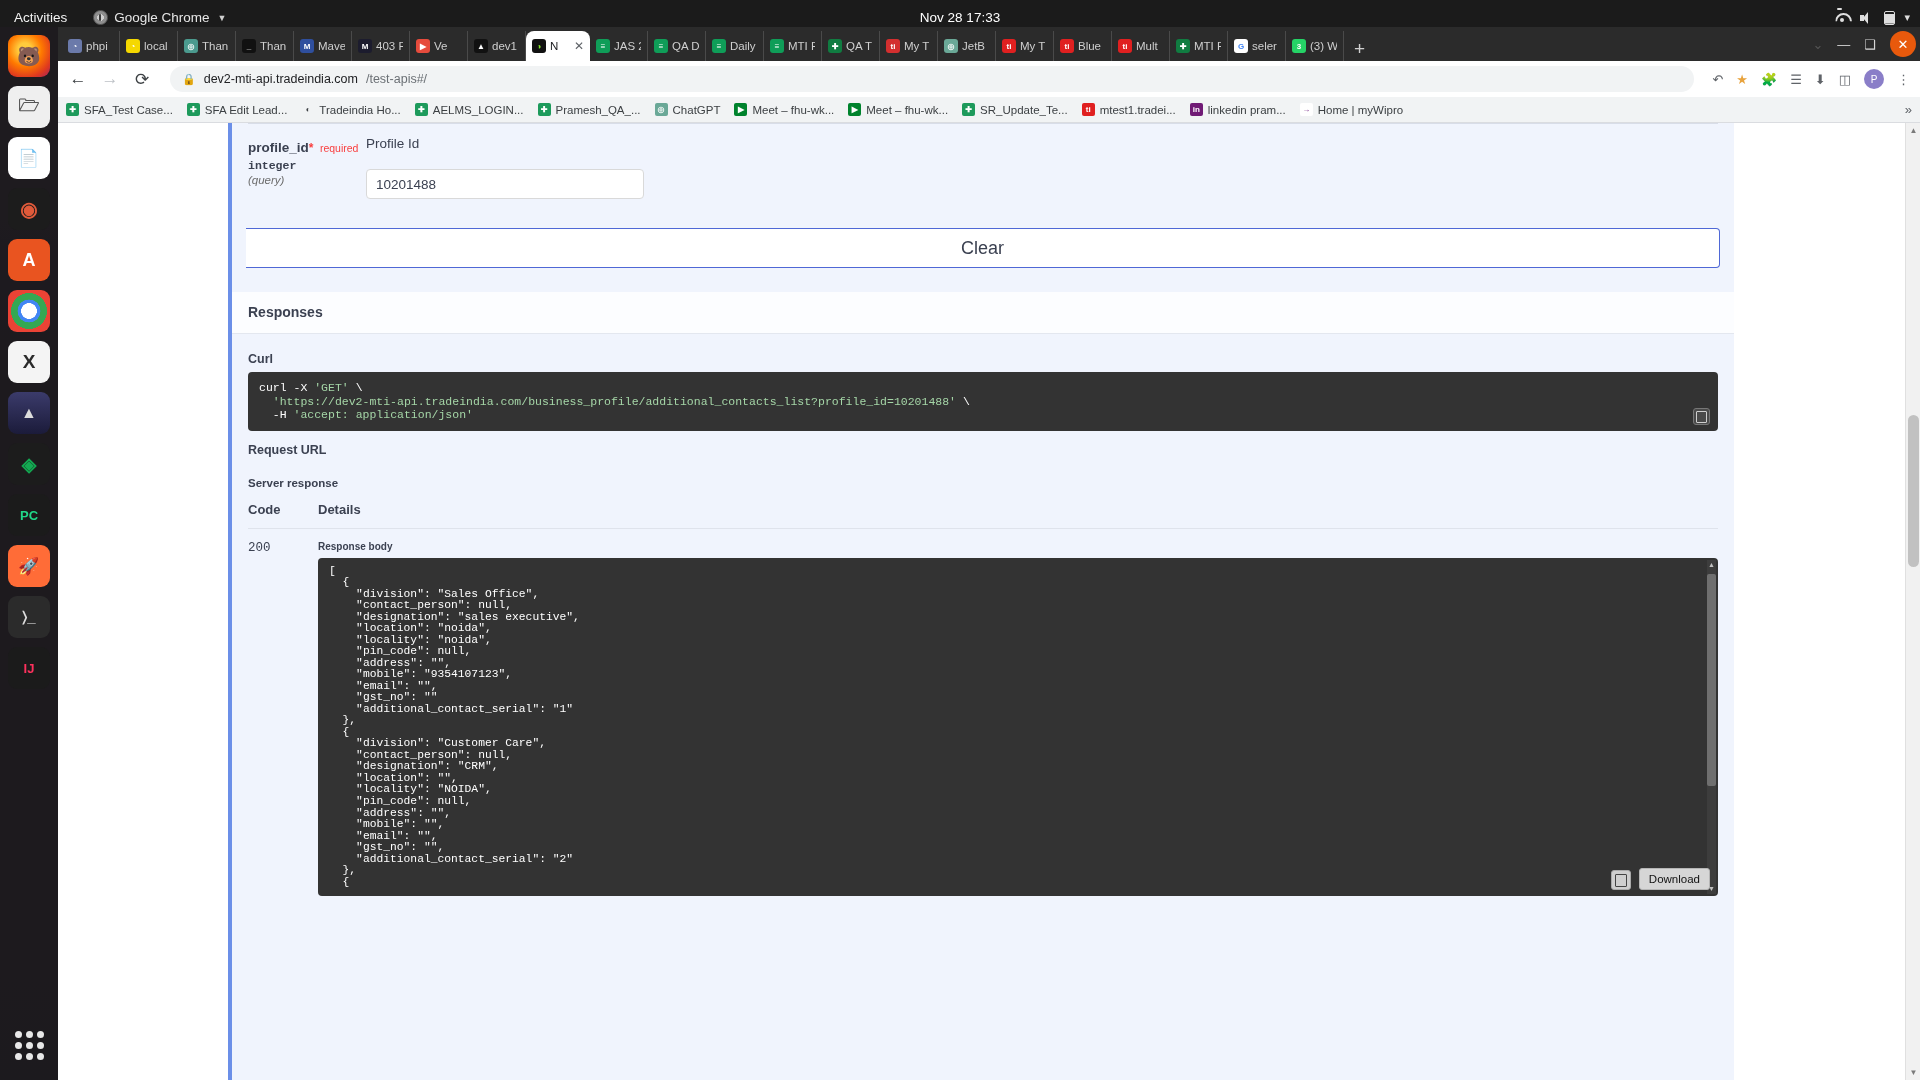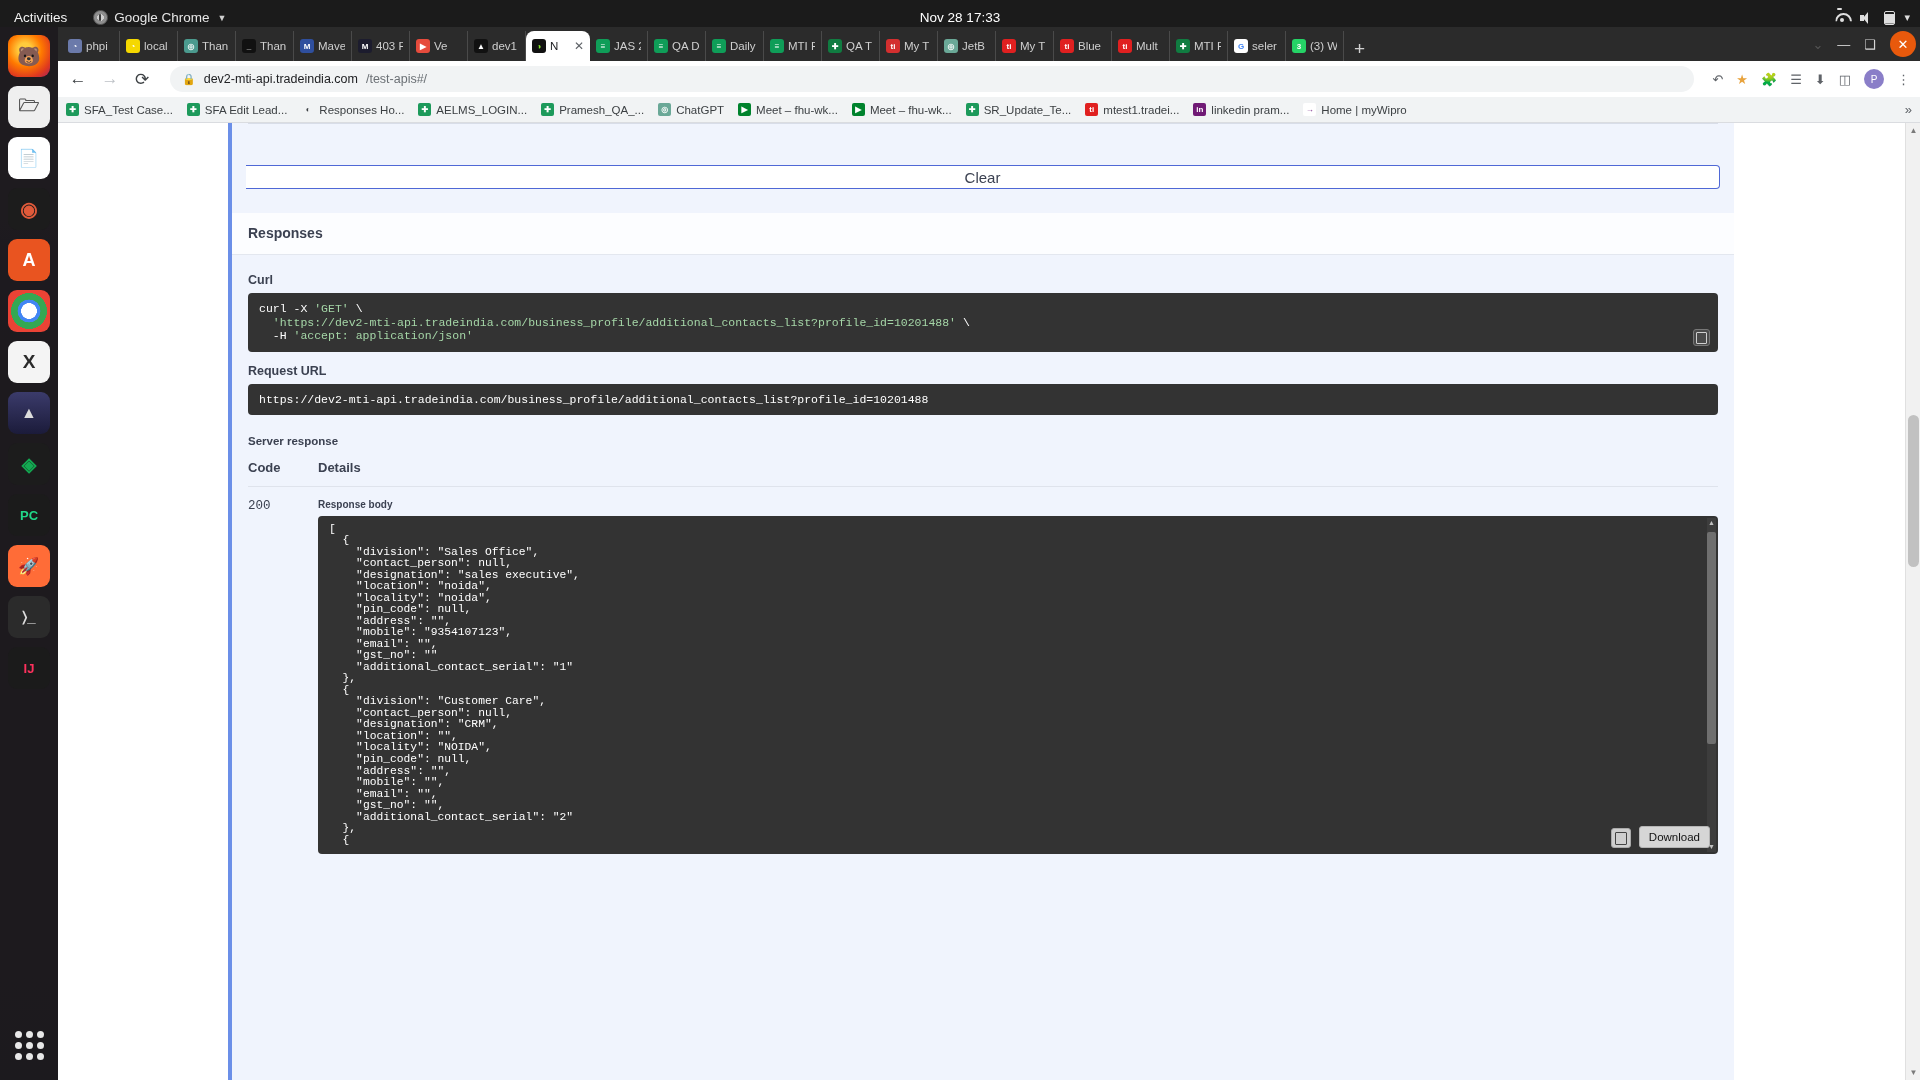--- a/index.html
+++ b/index.html
@@ -207,23 +207,23 @@
   }
 
   .btn-row { display: flex; margin: 29px 14px 0 14px; }
   .btn-exec {
     flex: 1 1 50%; height: 24px; background: #4f68d6; color: #fff;
     border: 1px solid #4f68d6; border-radius: 4px 0 0 4px;
     font-size: 12.5px; font-weight: bold; display: flex;
     align-items: center; justify-content: center; letter-spacing: .1px;
   }
   .btn-clear {
-    flex: 1 1 50%; height: 24px; background: #fff; color: #3b4151;
+    flex: 1 1 50%; height: 40px; background: #fff; color: #3b4151;
     border: 1px solid #4f68d6; border-left: none; border-radius: 0 4px 4px 0;
-    font-size: 15px; display: flex; align-items: center; justify-content: center; margin-top: 12px;
+    font-size: 18px; display: flex; align-items: center; justify-content: center;
   }
 
   .resp-head {
     margin-top: 24px; padding: 12px 16px 13px 16px;
     font-size: 14px; font-weight: bold; color: #3b4151;
     background: #fcfdff; border-bottom: 1px solid #e3e7ef;
   }
   .resp-body-wrap { padding: 18px 16px 0 16px; }
   .lbl { font-size: 12.5px; font-weight: bold; color: #3b4151; margin-bottom: 6px; }
   .codeblock {
@@ -476,21 +476,21 @@
     <div class="bm">
         <span class="bm-fav" style="background: rgb(29, 154, 91);">✚</span>
         <span>SFA_Test Case...</span>
       </div>
       <div class="bm">
         <span class="bm-fav" style="background: rgb(29, 154, 91);">✚</span>
         <span>SFA Edit Lead...</span>
       </div>
       <div class="bm">
         <span class="bm-fav" style="background: transparent; color: rgb(60, 64, 67);">◐</span>
-        <span>Responses Ho...</span>
+        <span>Tradeindia Ho...</span>
       </div>
       <div class="bm">
         <span class="bm-fav" style="background: rgb(29, 154, 91);">✚</span>
         <span>AELMS_LOGIN...</span>
       </div>
       <div class="bm">
         <span class="bm-fav" style="background: rgb(29, 154, 91);">✚</span>
         <span>Pramesh_QA_...</span>
       </div>
       <div class="bm">
@@ -522,35 +522,48 @@
         <span>Home | myWipro</span>
       </div>
       <span class="bm-overflow">»</span>
   </div>
 
   <div class="viewport">
     <div class="swagger">
       <div class="opblock">
         <div class="hr-top"></div>
 
+        <div class="param-row">
+          <div class="param-col-name">
+            <div>
+              <span class="pname">profile_id</span><span class="pstar">*</span>
+              <span class="preq">required</span>
+            </div>
+            <div class="ptype">integer</div>
+            <div class="pin">(query)</div>
+          </div>
+          <div class="param-col-val">
+            <div class="plabel">Profile Id</div>
+            <input class="pinput" value="10201488" style="">
+          </div>
+        </div>
 
         <div class="btn-row">
           <button class="btn-clear">Clear</button>
         </div>
 
         <div class="resp-head">Responses</div>
 
         <div class="resp-body-wrap">
           <div class="lbl">Curl</div>
           <div class="codeblock"><span>curl -X </span><span class="str">'GET'</span><span> \</span>
 <span class="str">  'https://dev2-mti-api.tradeindia.com/business_profile/additional_contacts_list?profile_id=10201488'</span><span> \</span>
 <span>  -H </span><span class="str">'accept: application/json'</span><span class="copy-btn"></span></div>
 
           <div class="lbl" style="margin-top:12px;">Request URL</div>
-          <div class="url-block">https://dev2-mti-api.tradeindia.com/business_profile/additional_contacts_list?profile_id=10201488</div>
 
           <div class="srv-resp">Server response</div>
 
           <div class="tbl-head">
             <div class="c-code">Code</div>
             <div class="c-det">Details</div>
           </div>
 
           <div class="tbl-row">
             <div class="code-200">200</div>

